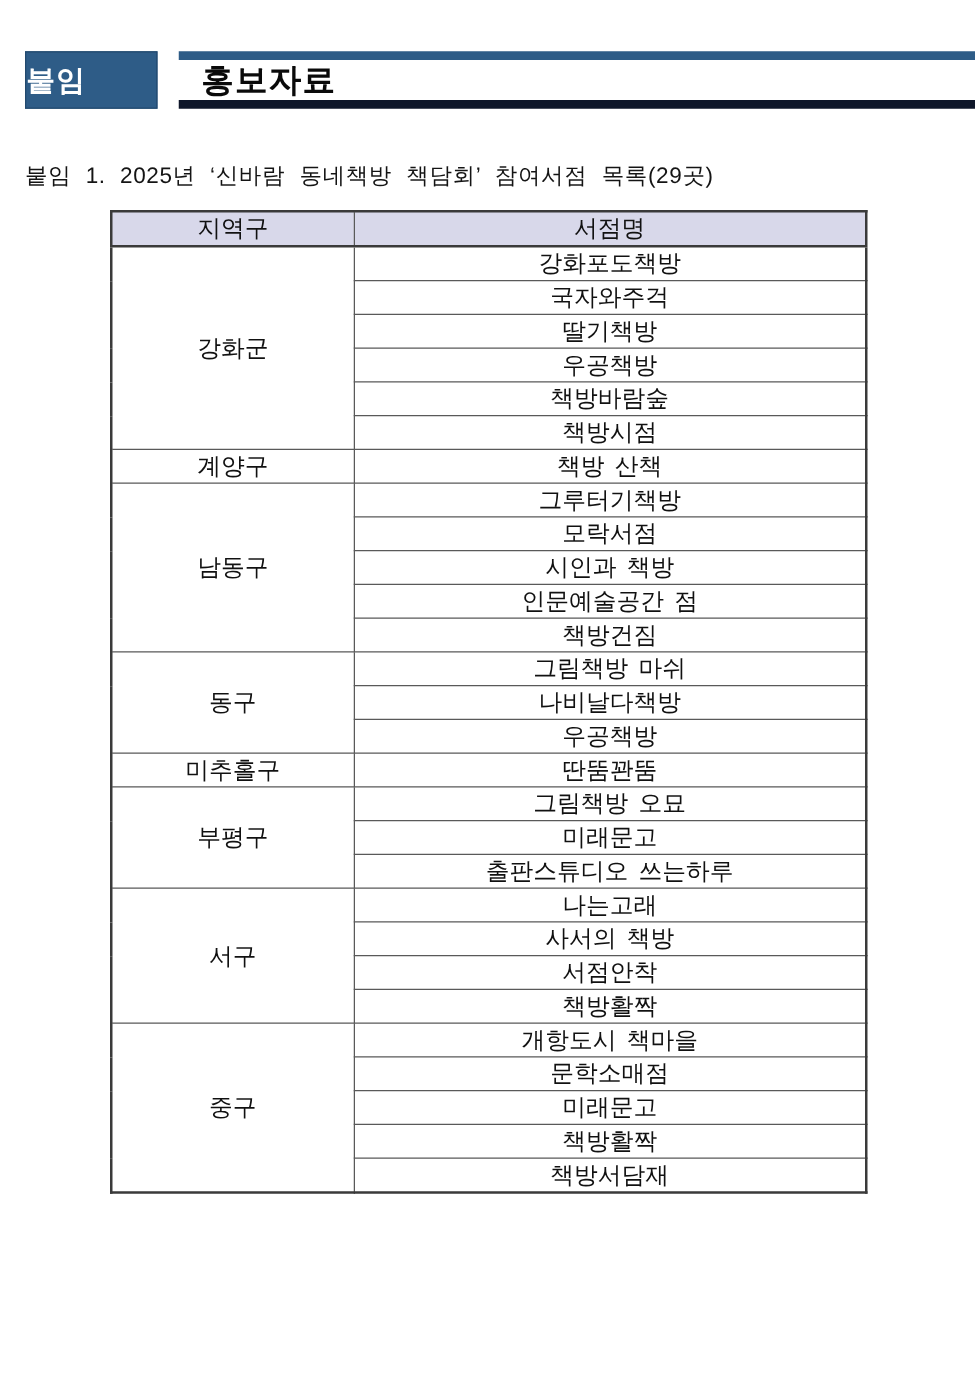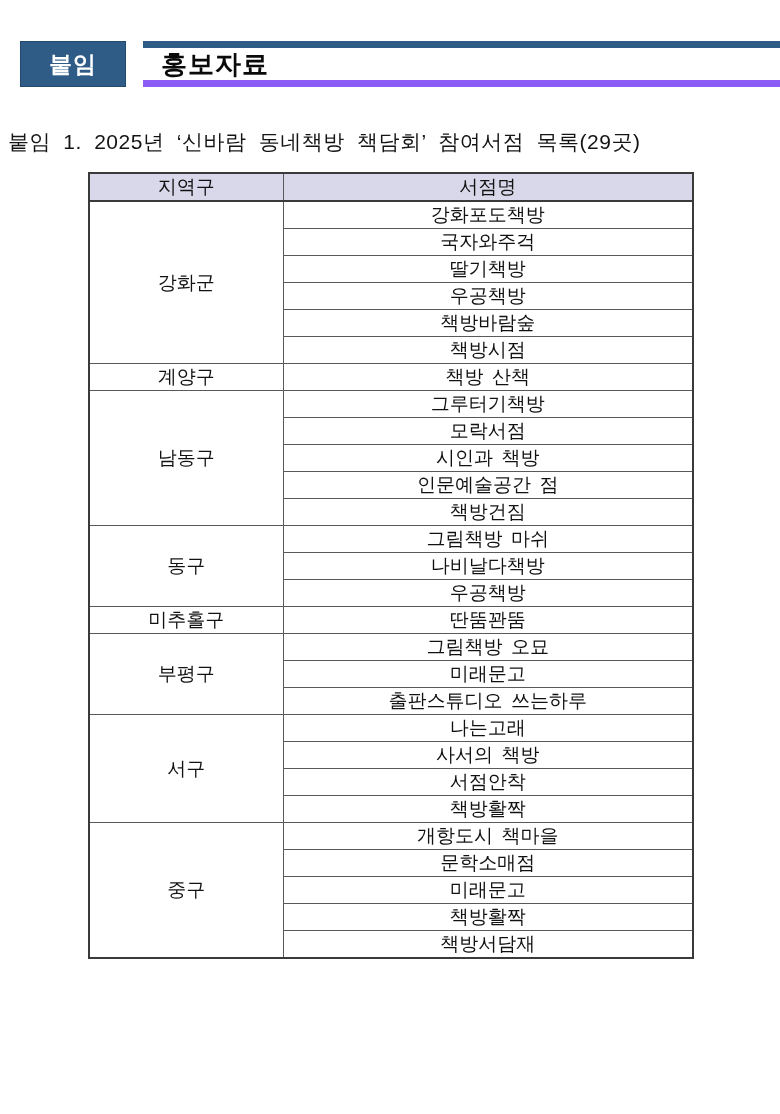--- a/index.html
+++ b/index.html
@@ -21,43 +21,43 @@
   }
   .badge {
     width: 106px;
     background: #2e5c87;
     border: 1px solid #22496e;
     color: #ffffff;
     font-size: 23px;
     font-weight: bold;
     display: flex;
     align-items: center;
-    justify-content: center;
+    justify-content: flex-start;
     letter-spacing: 1px;
   }
   .title-block {
     flex: 1;
     margin-left: 17px;
     border-top: 7px solid #2e5c87;
-    border-bottom: 7px solid #8b5cf6;
+    border-bottom: 7px solid #0f172a;
     display: flex;
     align-items: center;
     padding-left: 18px;
   }
   .title-block .section-title {
     font-size: 26px;
     font-weight: 800;
     color: #0a0a0a;
     letter-spacing: 1px;
   }
 
   
   .list-title {
-    margin: 41px 0 0 8px;
-    font-size: 21px;
+    margin: 41px 0 0 20px;
+    font-size: 18px;
     color: #141414;
     word-spacing: 6px;
     letter-spacing: 0.5px;
   }
 
   
   table.store-table {
     margin: 16px 0 0 88px;
     width: 604px;
     border-collapse: collapse;

